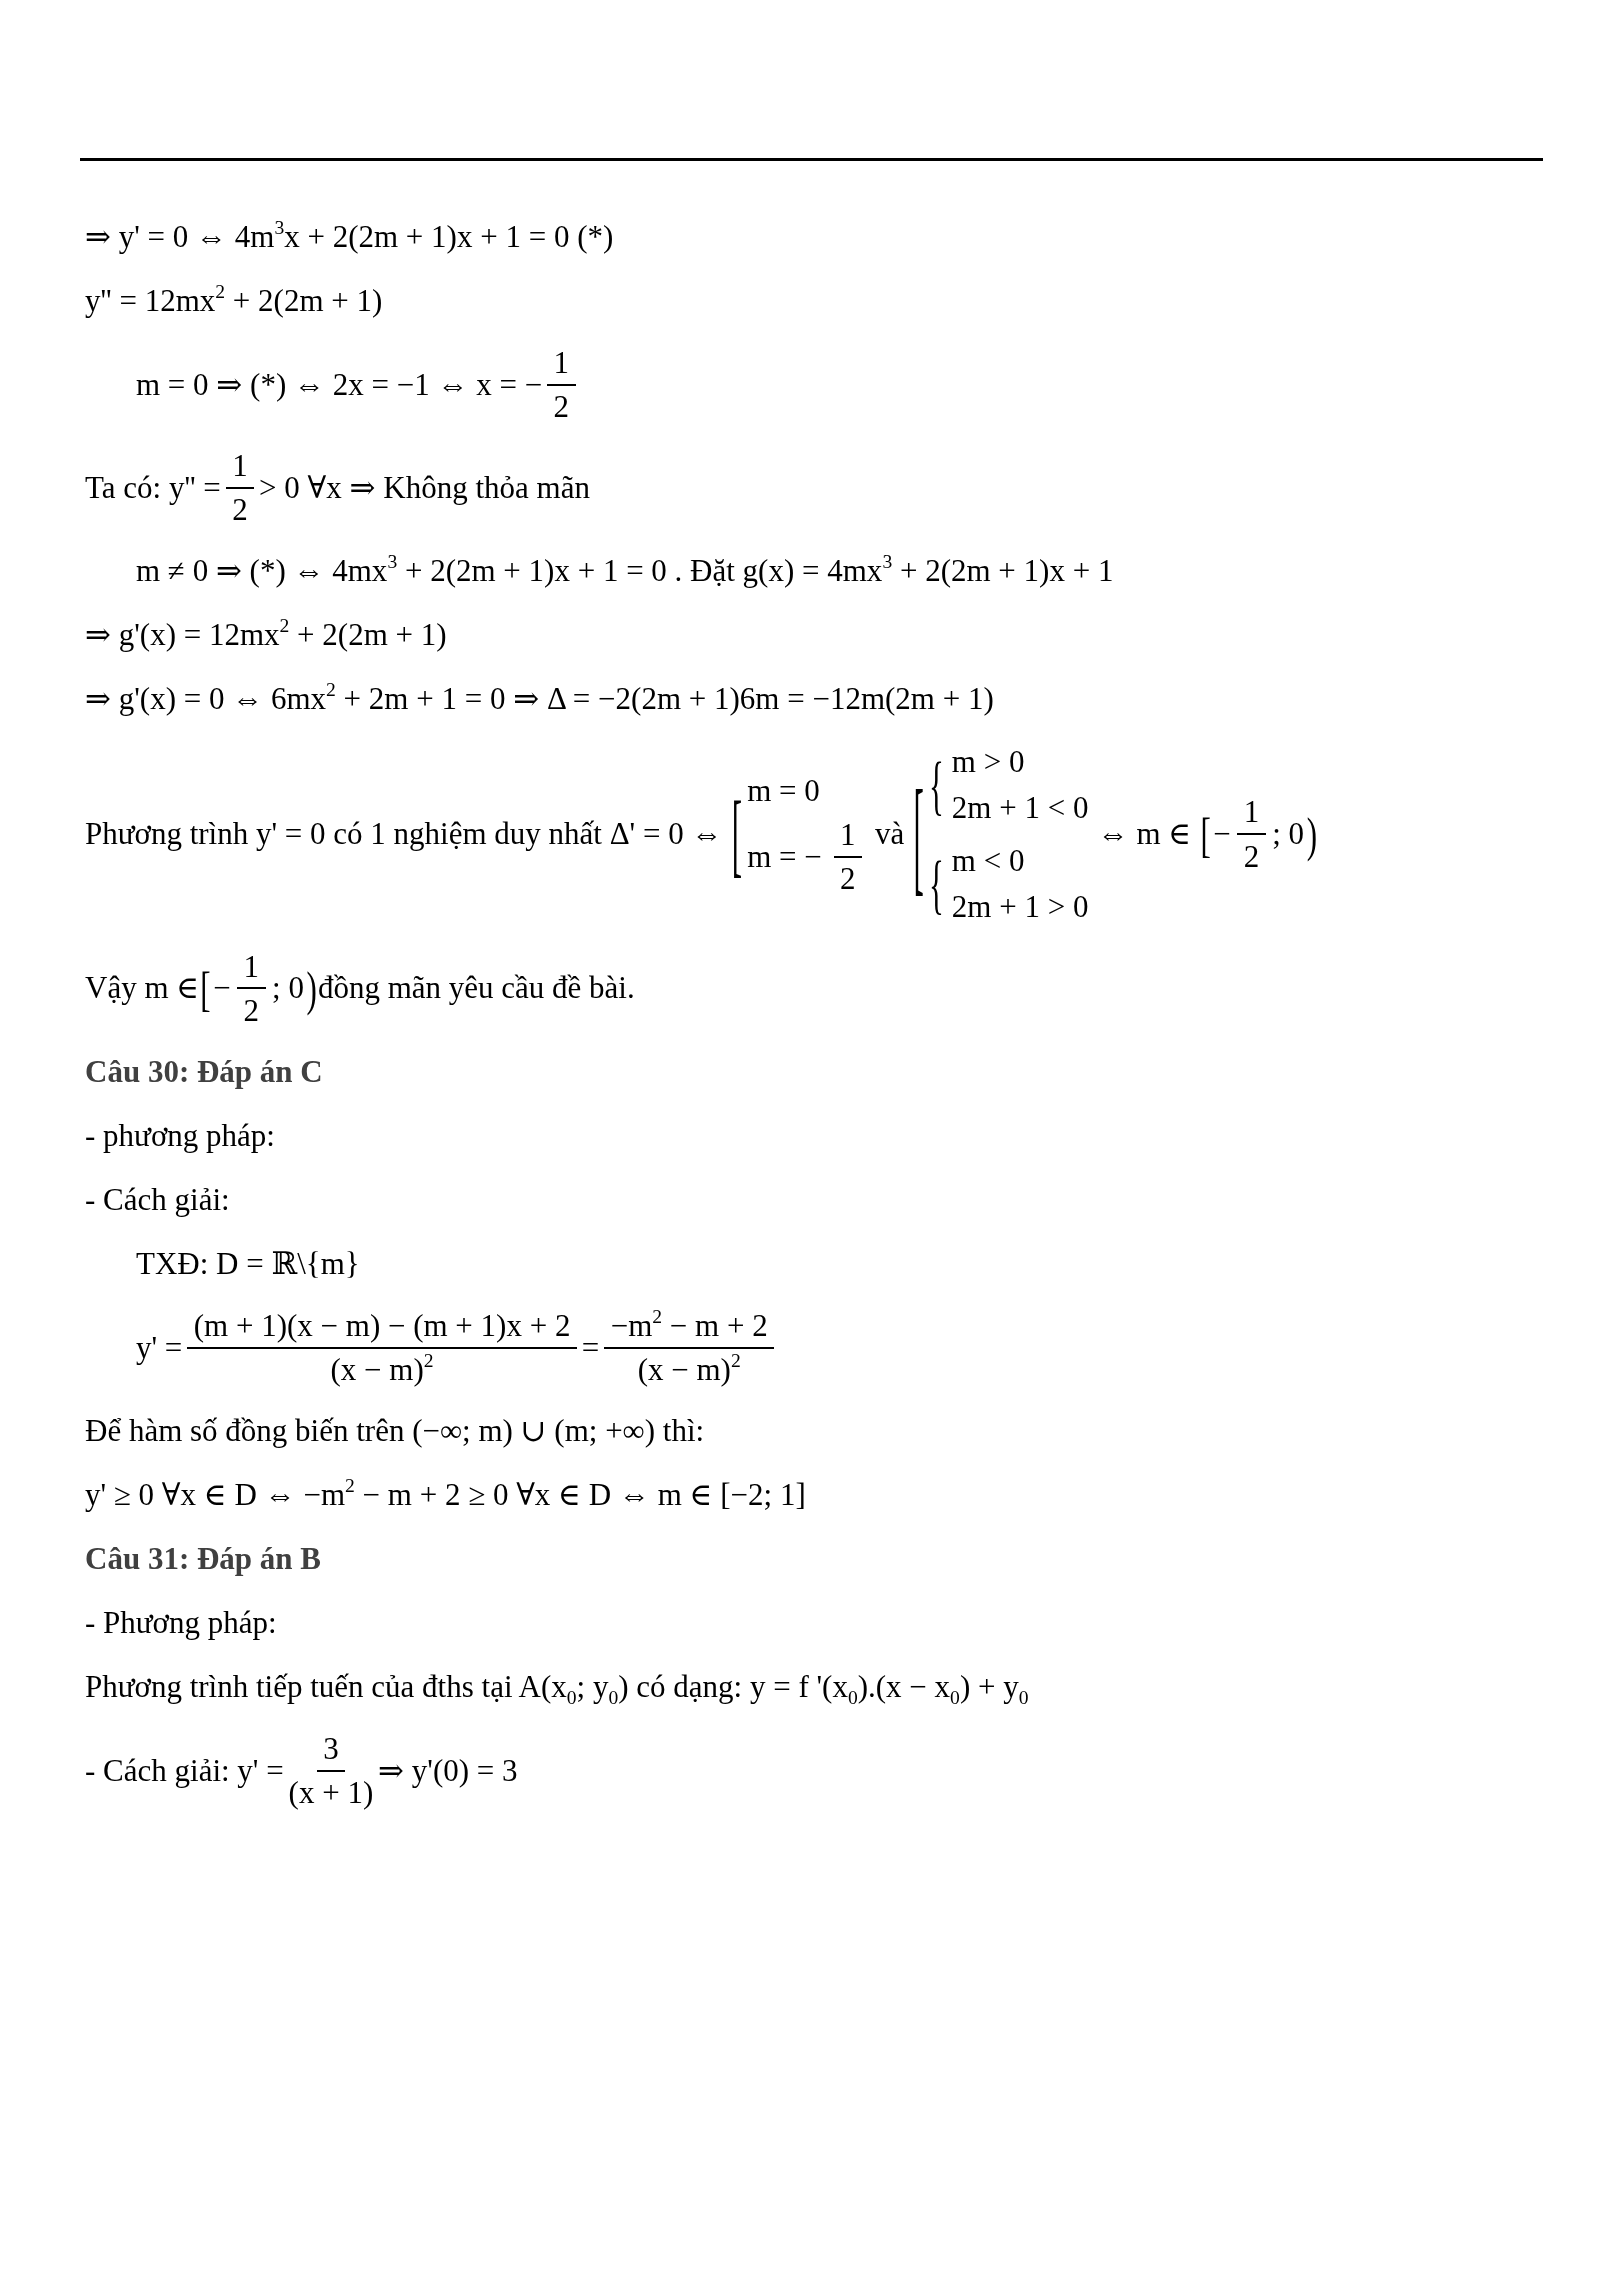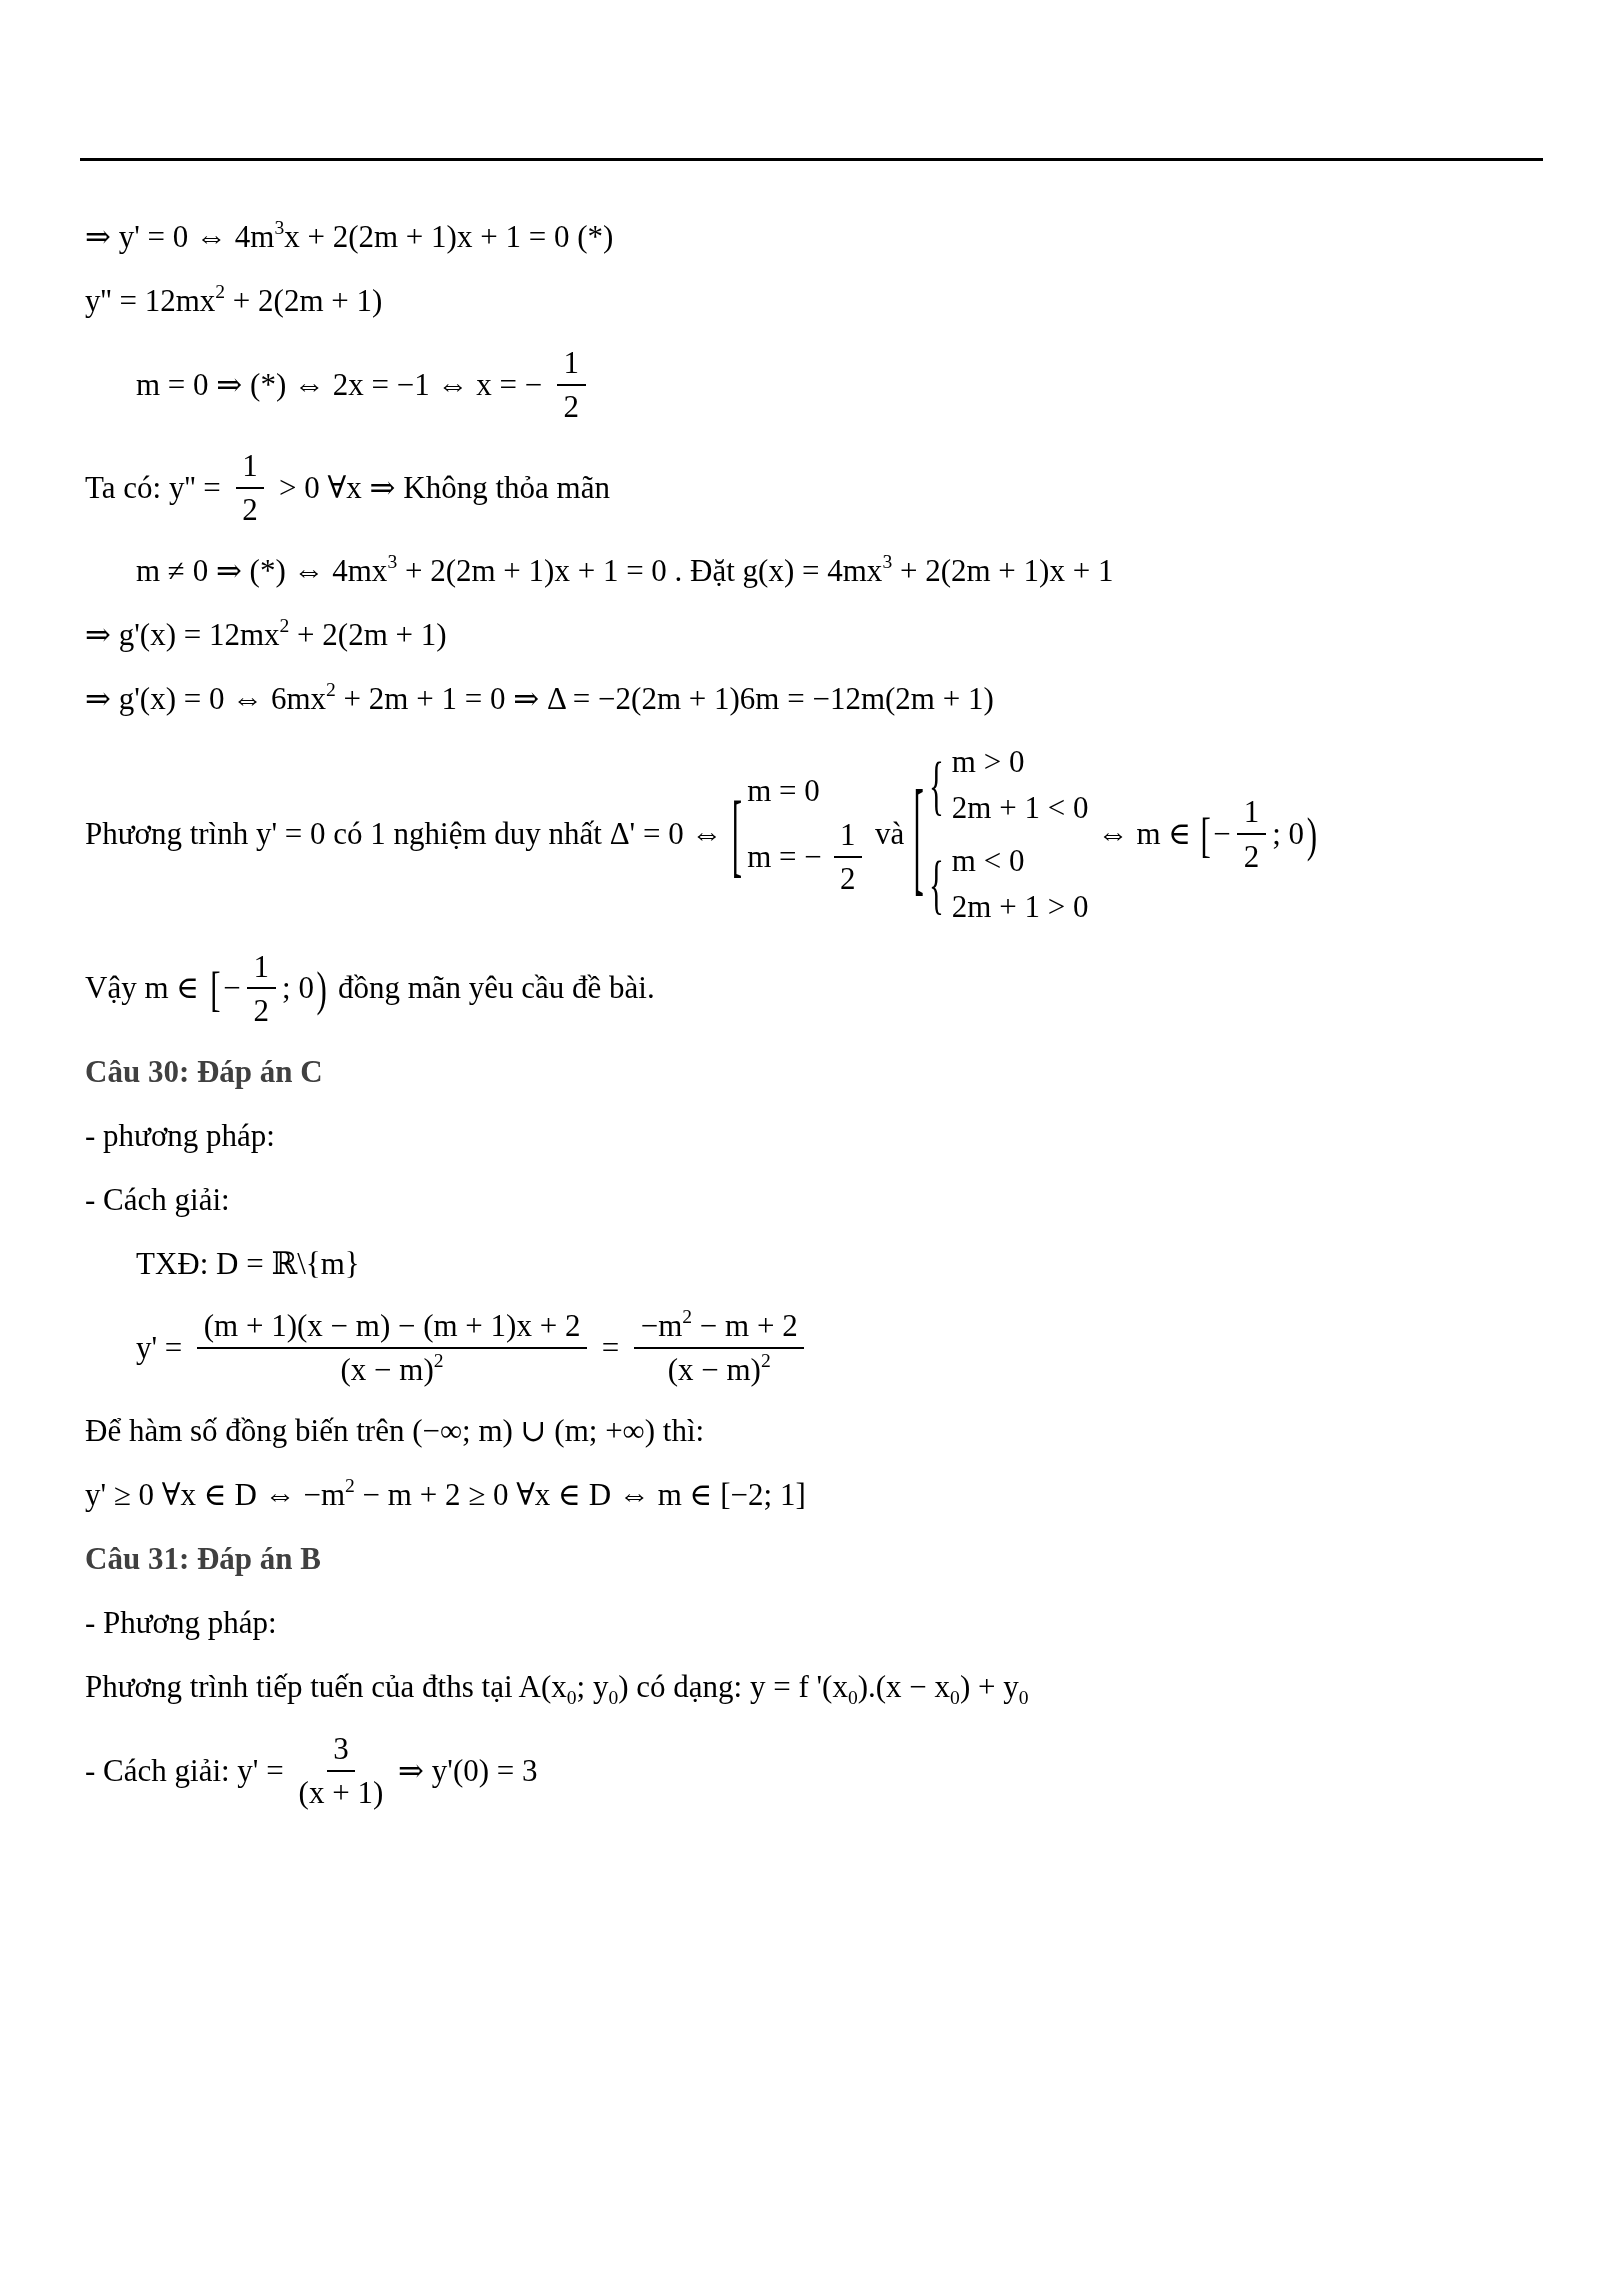--- a/index.html
+++ b/index.html
@@ -13,21 +13,21 @@
     font-size: 31px;
     overflow: hidden;
   }
   .toprule {
     position: absolute; left: 80px; right: 80px; top: 158px;
     height: 2.6px; background: #000000;
   }
   .content { position: absolute; left: 85px; right: 77px; top: 216px; }
   .line { margin-bottom: 22px; line-height: 42px; }
   .indent { padding-left: 51px; }
-  .mrow { display: flex; align-items: center; gap: 11px; flex-wrap: nowrap; }
+  .mrow { display: flex; align-items: center; gap: 1px; flex-wrap: nowrap; }
   .mrow > span { white-space: nowrap; }
   .frac { display: inline-flex; flex-direction: column; align-items: center;
           vertical-align: middle; margin: 0 3.9px; line-height: 37px; text-align: center; }
   .frac .num { padding: 0 6.5px 2.6px; border-bottom: 2px solid #000; }
   .frac .den { padding-top: 2.6px; }
   sup { font-size: 19.6px; vertical-align: 13px; line-height: 0; }
   sub { font-size: 19.6px; vertical-align: -6.5px; line-height: 0; }
   .heading { color: #404040; font-weight: bold; margin-top: 9.2px; }
   .big { display: inline-block; line-height: 41px; transform-origin: 50% 50%; }
   .sy16 { transform: scaleY(1.6); }

